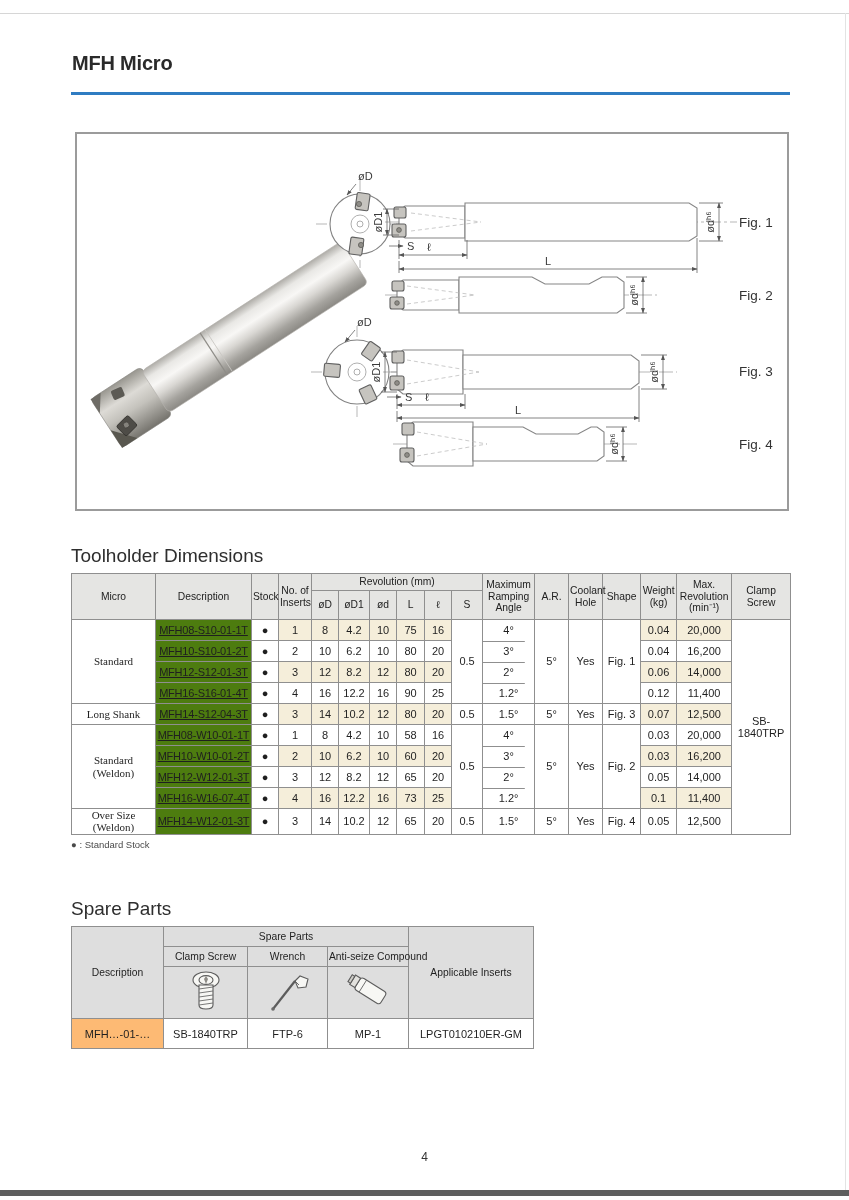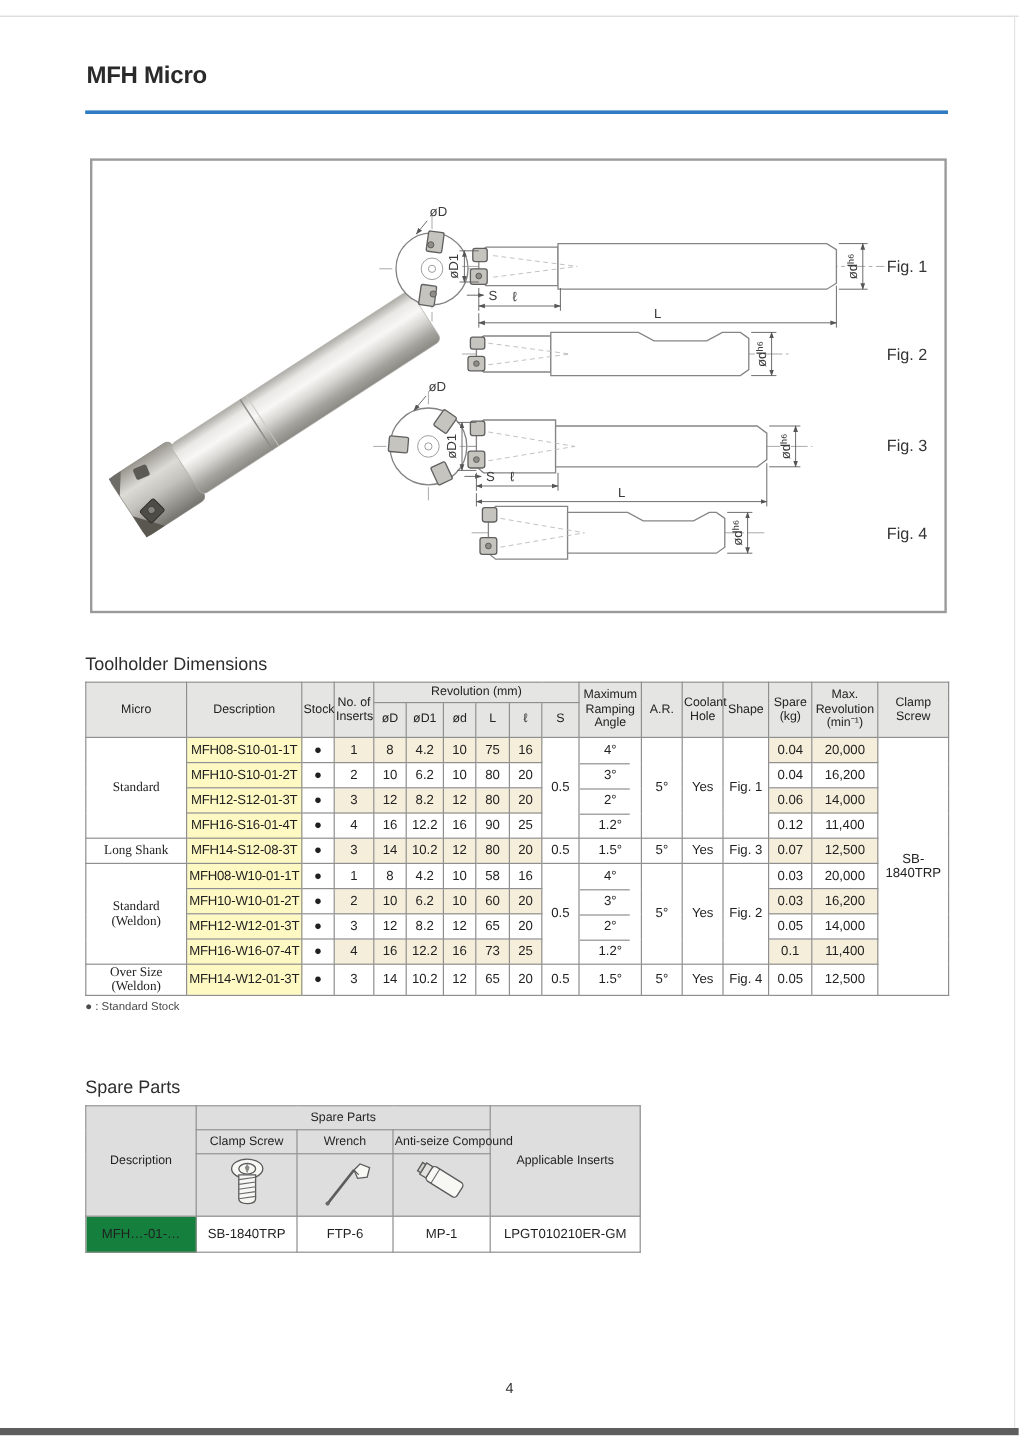--- a/index.html
+++ b/index.html
@@ -9,49 +9,49 @@
   .rightline{position:absolute;top:13px;left:845px;width:1px;height:1180px;background:#e3e3e3;}
   .bottombar{position:absolute;left:0;top:1190px;width:849px;height:6px;background:#5e5e5e;}
 
   .page-title{position:absolute;left:72px;top:52px;margin:0;font-size:20px;font-weight:bold;
               color:#2a2a2a;letter-spacing:-0.2px;}
   .title-rule{position:absolute;left:71px;top:92px;width:719px;height:3px;background:#2f7cc2;}
 
   .panel{position:absolute;left:75px;top:132px;width:714px;height:379px;
          border:2px solid #9b9b9b;background:#fff;box-sizing:border-box;}
 
-  .section-title{font-size:15px;font-weight:400;color:#2e2e2e;margin:0 0 6px 0;}
+  .section-title{font-size:19px;font-weight:400;color:#2e2e2e;margin:0 0 6px 0;}
 
   .tool-wrap{position:absolute;left:71px;top:545px;width:719px;}
   table.main{border-collapse:collapse;table-layout:fixed;width:719px;background:#fff;
              border:1.5px solid #787878;}
   table.main th,table.main td{border:1px solid #8f8f8f;text-align:center;vertical-align:middle;
              padding:0 1px;line-height:1.12;font-size:11px;color:#1f1f1f;box-sizing:border-box;}
   table.main thead th{background:#e5e5e3;font-weight:400;font-size:10.3px;color:#222;}
   tr.th-band{height:17px;} tr.th-sub{height:29px;}
   table.main tbody tr{height:21px;}
   tr.rh2{height:27px;} tr.rh3{height:40px;}
-  td.desc{background:#fef9c3;font-size:10.4px;letter-spacing:-0.2px;}
+  td.desc{background:#4d7c0f;font-size:10.4px;letter-spacing:-0.2px;text-decoration:underline;}
   td.hl{background:#f5eeda;}
   td.dot{font-size:8px;color:#111;}
   tr.gs td{border-top:1.5px solid #7d7d7d;}
   tr.sub td.ramp{border-top-style:hidden;background-image:linear-gradient(#8f8f8f,#8f8f8f);
                  background-size:82% 1px;background-repeat:no-repeat;background-position:0 0;}
   td.clamp{font-size:9.5px;background:#fff;}
   td.shankc{font-size:10.8px;font-family:Liberation Serif, serif;}
   .legend{width:719px;text-align:left;font-size:9.5px;color:#4a4a4a;margin-top:4px;}
 
   .spare-wrap{position:absolute;left:71px;top:898px;width:462px;}
   table.spare{border-collapse:collapse;table-layout:fixed;width:462px;border:1.5px solid #787878;}
   table.spare th,table.spare td{border:1px solid #8f8f8f;text-align:center;vertical-align:middle;
       font-size:11px;color:#1f1f1f;padding:0 1px;box-sizing:border-box;}
   table.spare thead th{background:#dedede;font-weight:400;font-size:10.3px;}
   tr.sp-band1{height:20px;} tr.sp-band2{height:20px;} tr.sp-icons{height:52px;}
   tr.sp-data{height:30px;}
-  td.sp-desc{background:#15803d;font-size:11px;}
+  td.sp-desc{background:#fdba74;font-size:11px;}
   th.icon-cell{background:#dedede;}
   th.nowrapcell{white-space:nowrap;font-size:9.4px;}
 
   .footer-page{position:absolute;left:0;top:1150px;width:849px;text-align:center;
                font-size:12px;color:#333;}
   svg text{font-family:"Liberation Sans",sans-serif;}
   .dimtxt{font-size:11px;fill:#3a3a3a;}
   .figtxt{font-size:13.5px;fill:#333;}
 </style>
 </head>
@@ -261,21 +261,21 @@
       <tr class="th-band">
         <th rowspan="2">Micro</th>
         <th rowspan="2">Description</th>
         <th rowspan="2">Stock</th>
         <th rowspan="2">No. of Inserts</th>
         <th colspan="6">Revolution (mm)</th>
         <th rowspan="2">Maximum Ramping Angle</th>
         <th rowspan="2">A.R.</th>
         <th rowspan="2">Coolant Hole</th>
         <th rowspan="2">Shape</th>
-        <th rowspan="2">Spare (kg)</th>
+        <th rowspan="2">Weight (kg)</th>
         <th rowspan="2">Max. Revolution (min⁻¹)</th>
         <th rowspan="2">Clamp Screw</th>
       </tr>
       <tr class="th-sub">
         <th>øD</th>
         <th>øD1</th>
         <th>ød</th>
         <th>L</th>
         <th>ℓ</th>
         <th>S</th>
@@ -335,21 +335,21 @@
         <td>12.2</td>
         <td>16</td>
         <td>90</td>
         <td>25</td>
         <td class="ramp">1.2°</td>
         <td>0.12</td>
         <td>11,400</td>
       </tr>
       <tr class="gs rh2">
         <td class="shankc">Long Shank</td>
-        <td class="desc">MFH14-S12-08-3T</td>
+        <td class="desc">MFH14-S12-04-3T</td>
         <td class="dot">●</td>
         <td class="hl">3</td>
         <td class="hl">14</td>
         <td class="hl">10.2</td>
         <td class="hl">12</td>
         <td class="hl">80</td>
         <td class="hl">20</td>
         <td>0.5</td>
         <td>1.5°</td>
         <td>5°</td>

